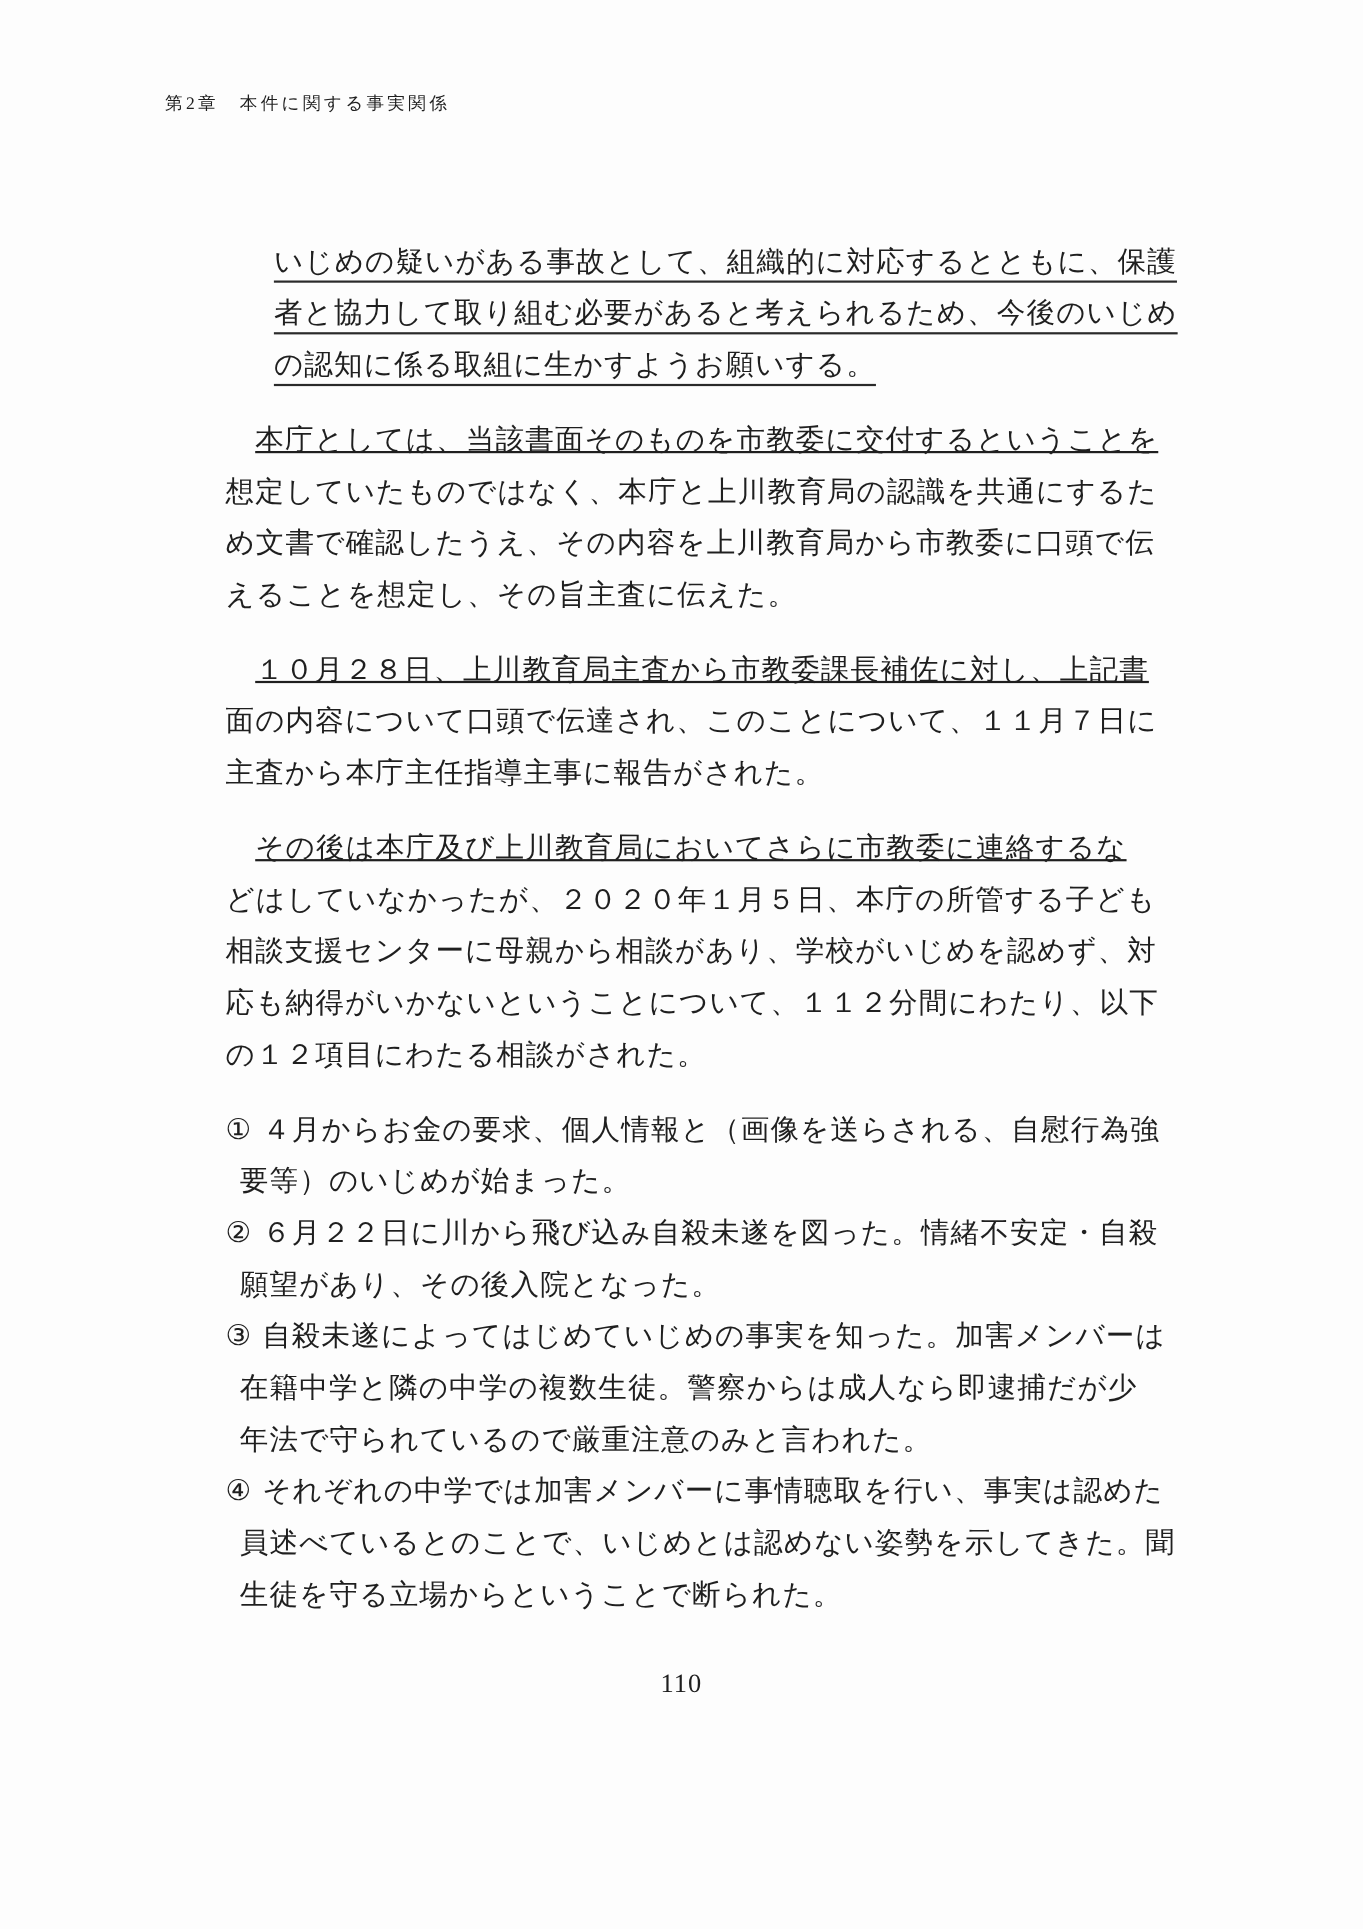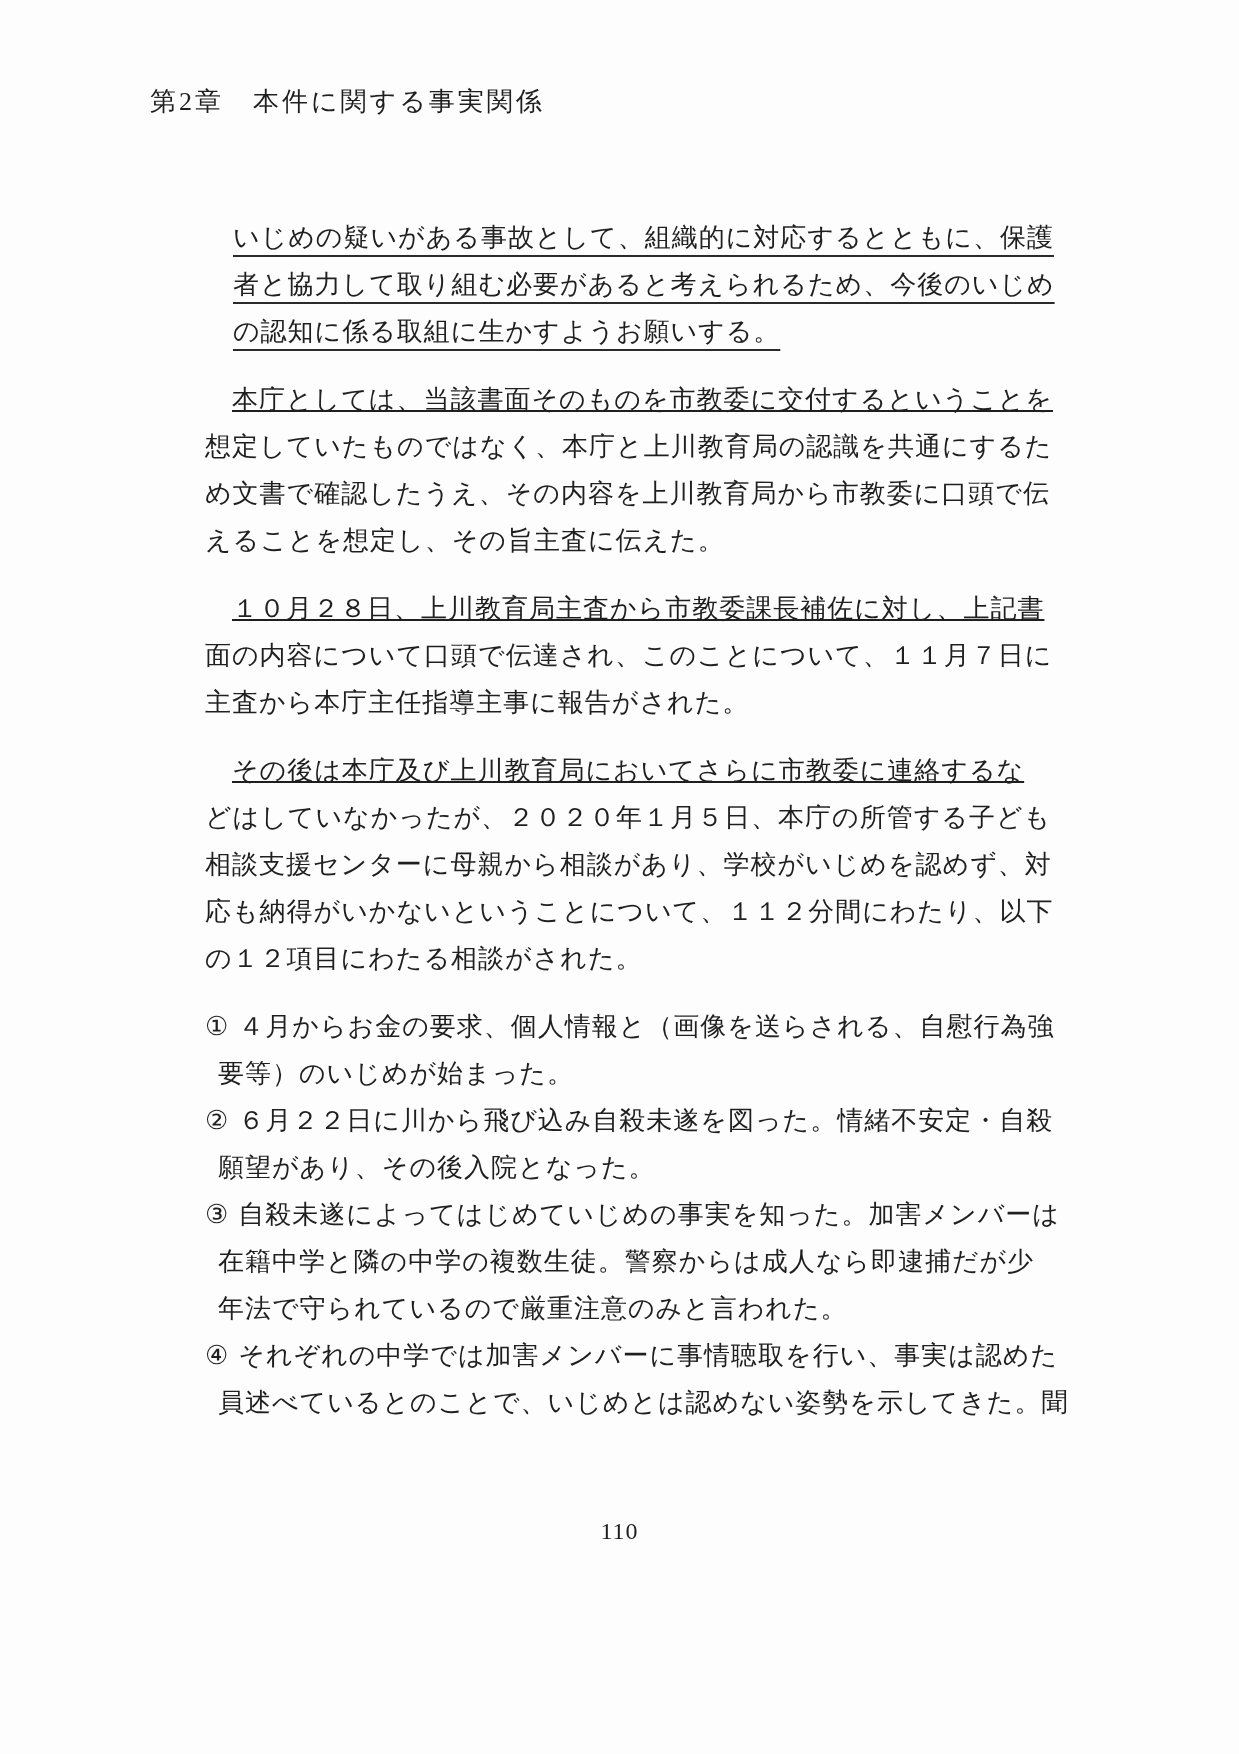--- a/index.html
+++ b/index.html
@@ -10,38 +10,38 @@
     margin: 0 auto;
     background: #fdfdfd;
     color: #1f1f1f;
     font-family: "Liberation Serif", "DejaVu Serif", serif;
     overflow: hidden;
   }
   .running-header {
     position: absolute;
     left: 150px;
     top: 84px;
-    font-size: 26px;
+    font-size: 16px;
     letter-spacing: 3px;
     white-space: pre;
   }
   .body {
     position: absolute;
     left: 205px;
     top: 214px;
     width: 880px;
     font-size: 26px;
     letter-spacing: 1px;
   }
   .line {
     line-height: 47px;
     height: 47px;
     white-space: nowrap;
   }
-  .quote-block { margin-left: 28px; }
+  .quote-block { margin-left: 44px; }
   .quote-block .line {
     text-decoration: underline;
     text-underline-offset: 9px;
     text-decoration-thickness: 1.5px;
     text-decoration-color: #2a2a2a;
   }
   .paragraph, .items { margin-top: 21px; }
   .line.indent { padding-left: 27px; text-decoration: underline; }
   .item-marker { margin-right: 9px; }
   .line.cont { padding-left: 13px; }
@@ -105,20 +105,21 @@
 
       <div class="item">
         <div class="line"><span class="item-marker">③</span><span>自殺未遂によってはじめていじめの事実を知った。加害メンバーは</span></div>
         <div class="line cont">在籍中学と隣の中学の複数生徒。警察からは成人なら即逮捕だが少</div>
         <div class="line cont">年法で守られているので厳重注意のみと言われた。</div>
       </div>
 
       <div class="item">
         <div class="line"><span class="item-marker">④</span><span>それぞれの中学では加害メンバーに事情聴取を行い、事実は認めた</span></div>
         <div class="line cont">員述べているとのことで、いじめとは認めない姿勢を示してきた。聞</div>
+        <div class="line cont">生徒を守る立場からということで断られた。</div>
       </div>
 
     </div>
 
   </div>
 
   <div class="page-number">110</div>
 
 </div>
 

